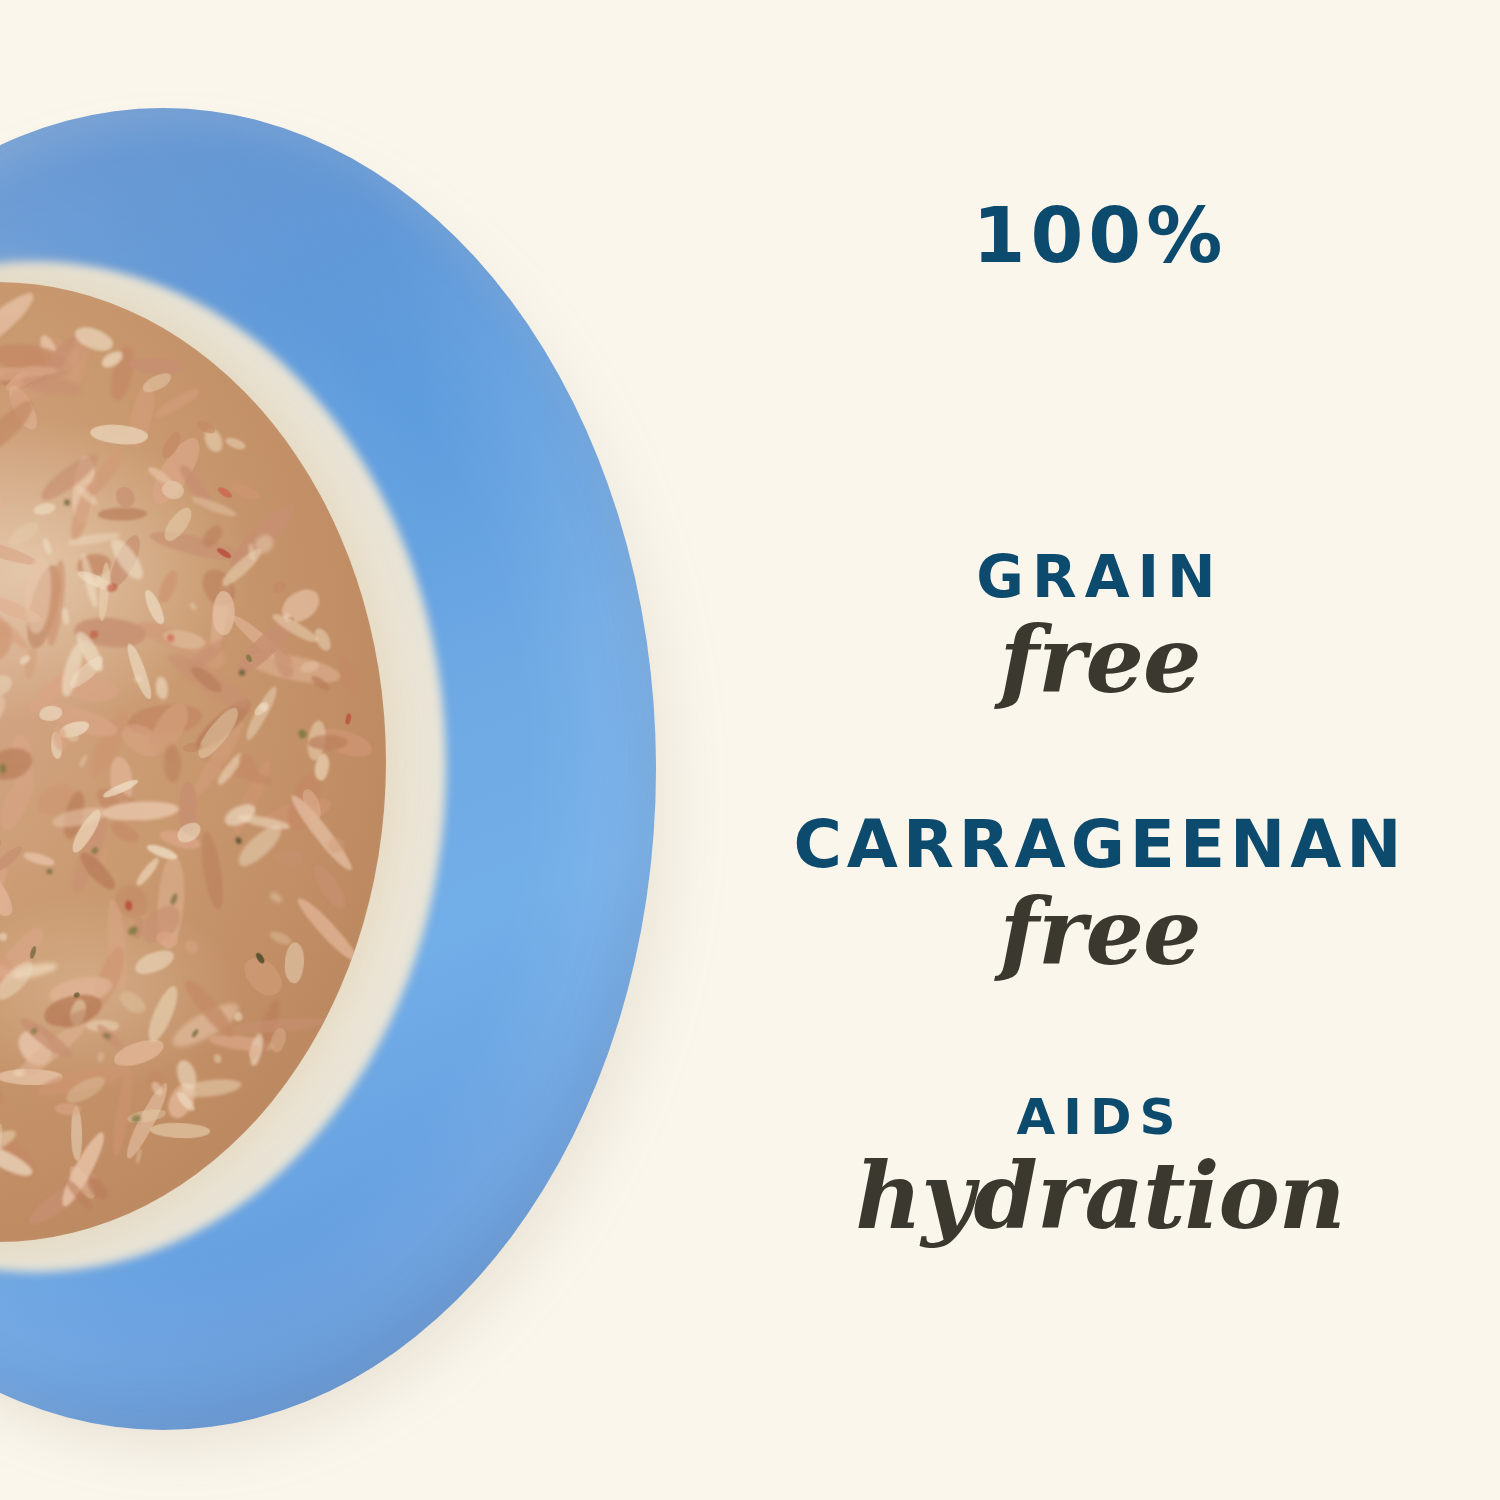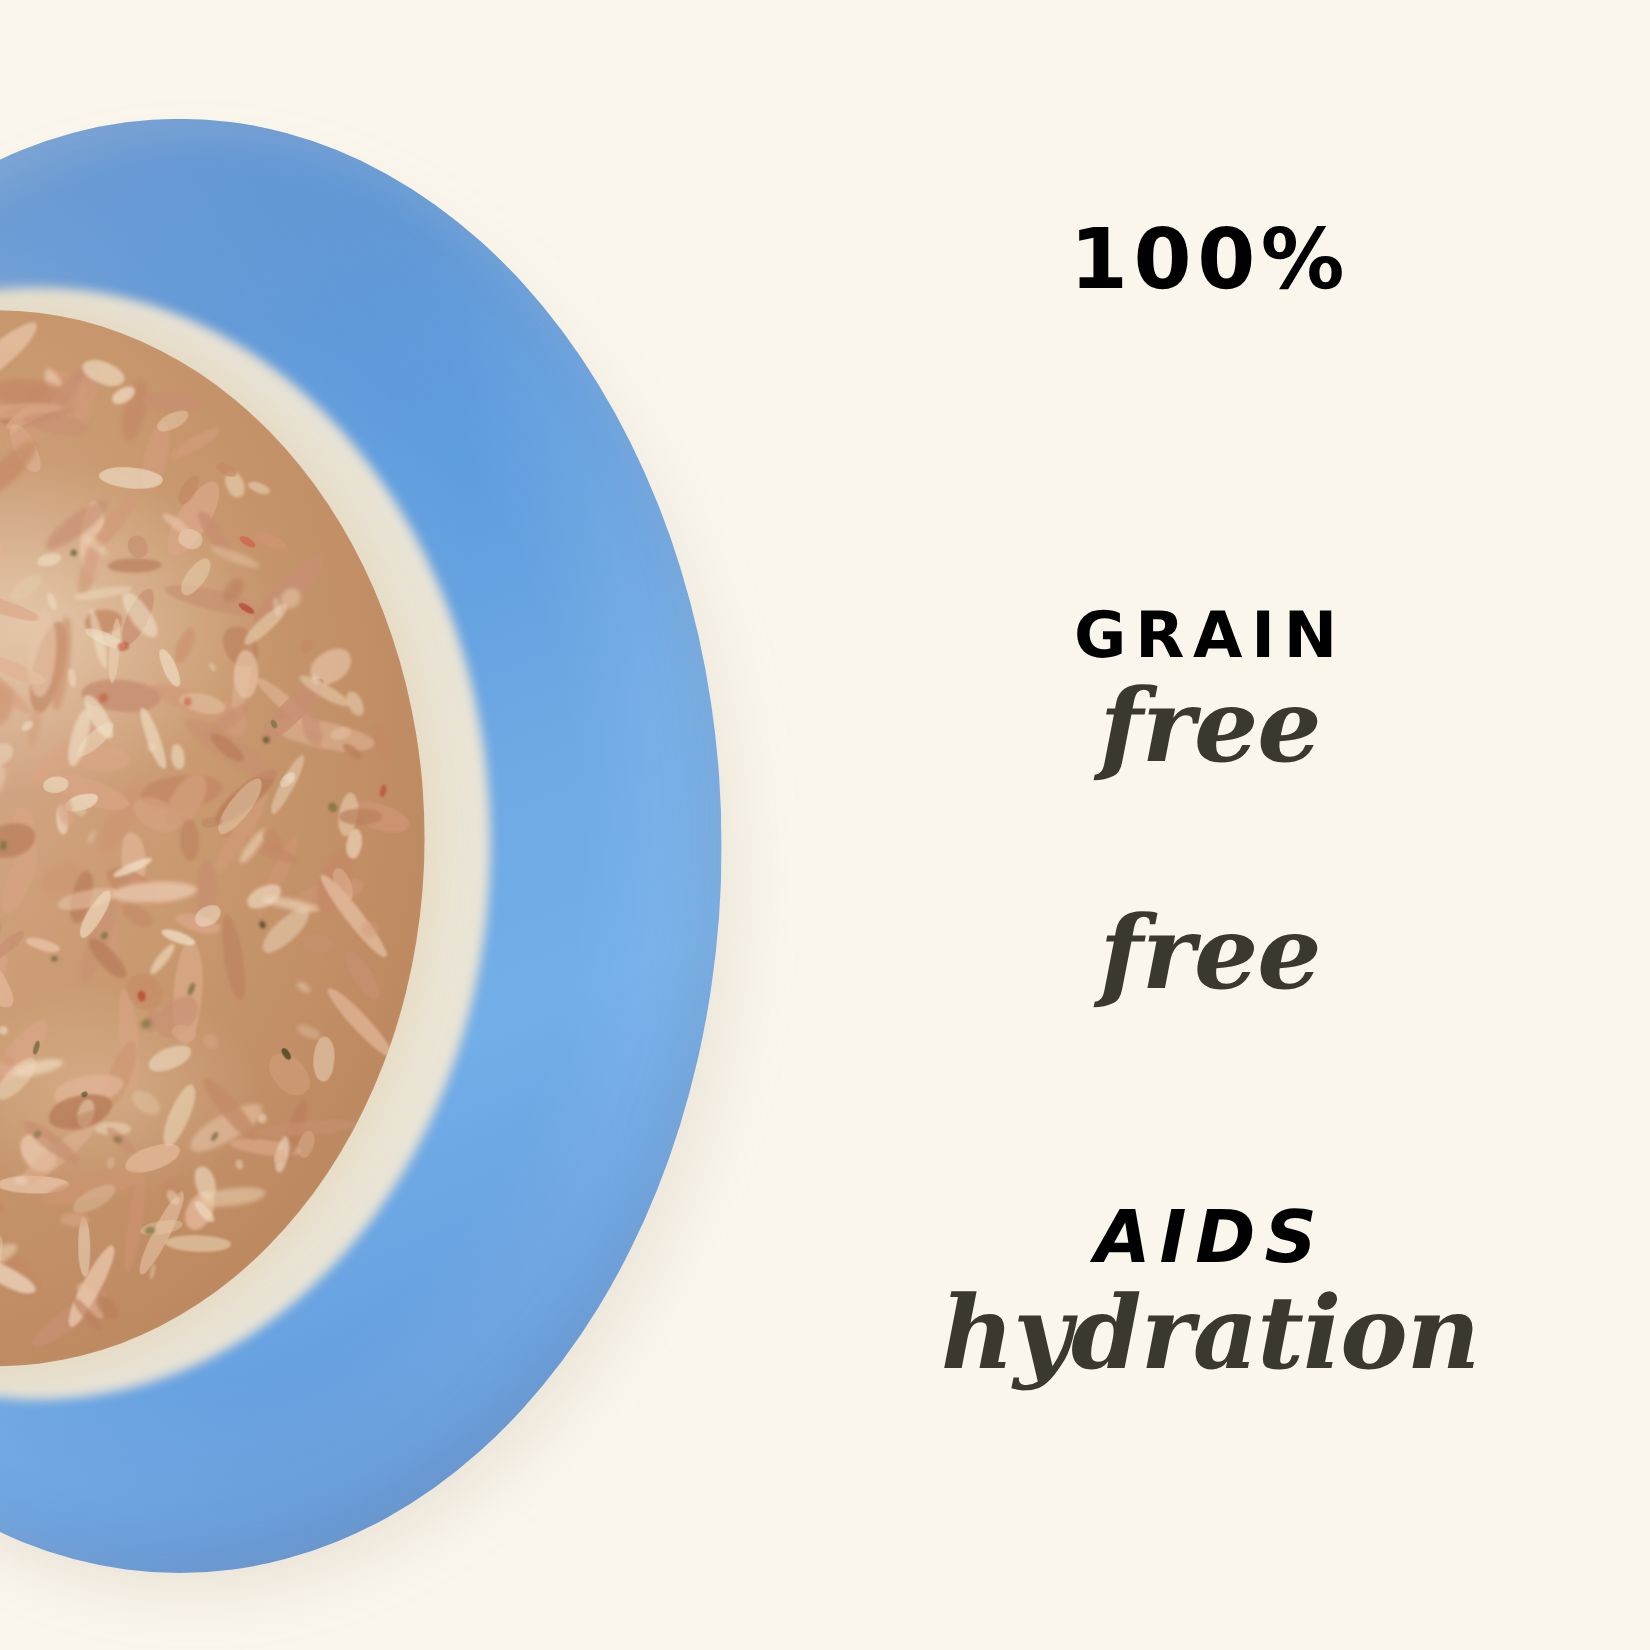--- a/index.html
+++ b/index.html
@@ -102,21 +102,21 @@
     mix-blend-mode:screen;
   }
   .flake{position:absolute;border-radius:48% 52% 46% 54%/54% 46% 52% 48%;}
 
   
   #claims{
     position:absolute;left:700px;top:0;width:800px;height:1500px;
   }
   .claim{position:absolute;width:100%;text-align:center;}
   .cap{
-    color:#000000;
+    color:#0c4a6e;
     font-family:"DejaVu Sans",sans-serif;
     font-weight:700;
     line-height:1.0;
     white-space:nowrap;
   }
   .script{
     color:#3B382F;
     font-family:"DejaVu Serif","Liberation Serif",serif;
     font-style:italic;
     font-weight:700;
@@ -135,21 +135,21 @@
   #c2 .l1{font-size:58px;letter-spacing:8px;}
   #c2 .l2{font-size:92px;letter-spacing:-1px;margin-top:8px;}
 
   
   #c3{top:812px;}
   #c3 .l1{font-size:66px;letter-spacing:5px;}
   #c3 .l2{font-size:92px;letter-spacing:-1px;margin-top:8px;}
 
   
   #c4{top:1092px;}
-  #c4 .l1{font-size:66px;letter-spacing:8px;font-style:italic;}
+  #c4 .l1{font-size:50px;letter-spacing:8px;}
   #c4 .l2{font-size:92px;letter-spacing:-1px;margin-top:8px;}
 </style>
 </head>
 <body>
 
 <div id="stage">
 
   <div id="photo">
     <div class="plate-shadow"></div>
     <div class="plate"></div>
@@ -429,20 +429,21 @@
     <div class="claim" id="c1">
       <div class="cap l1">100%</div>
     </div>
 
     <div class="claim" id="c2">
       <div class="cap l1">GRAIN</div>
       <div class="script l2">free</div>
     </div>
 
     <div class="claim" id="c3">
+      <div class="cap l1">CARRAGEENAN</div>
       <div class="script l2">free</div>
     </div>
 
     <div class="claim" id="c4">
       <div class="cap l1">AIDS</div>
       <div class="script l2">hydration</div>
     </div>
 
   </div>
 </div>

